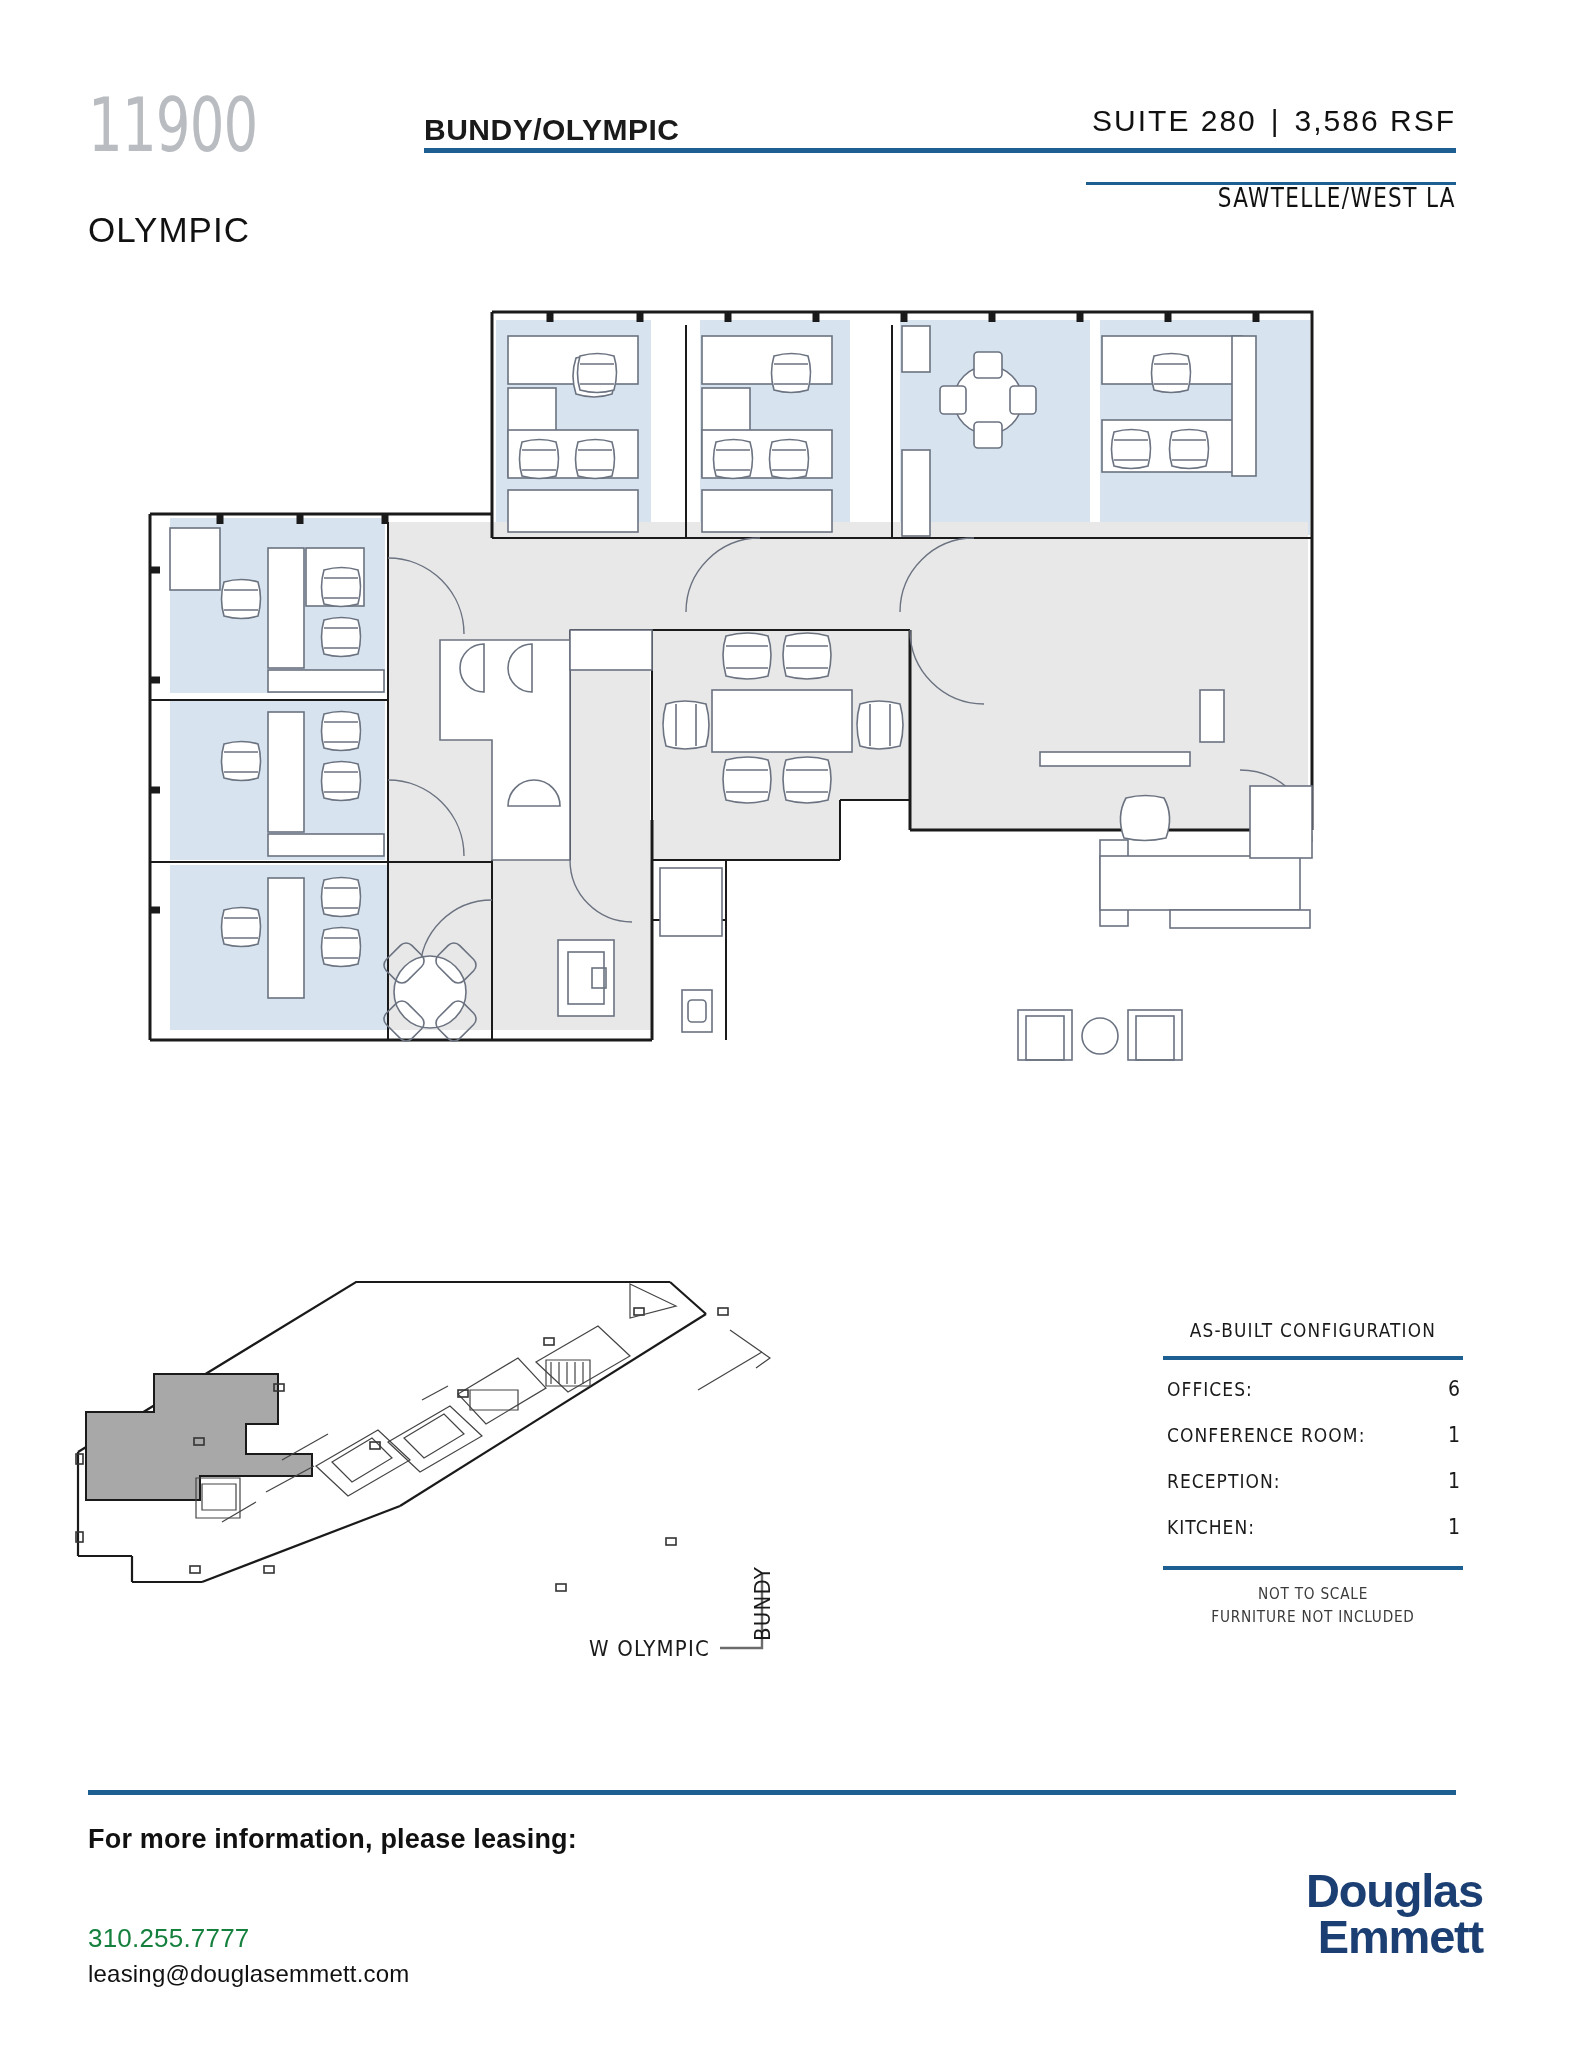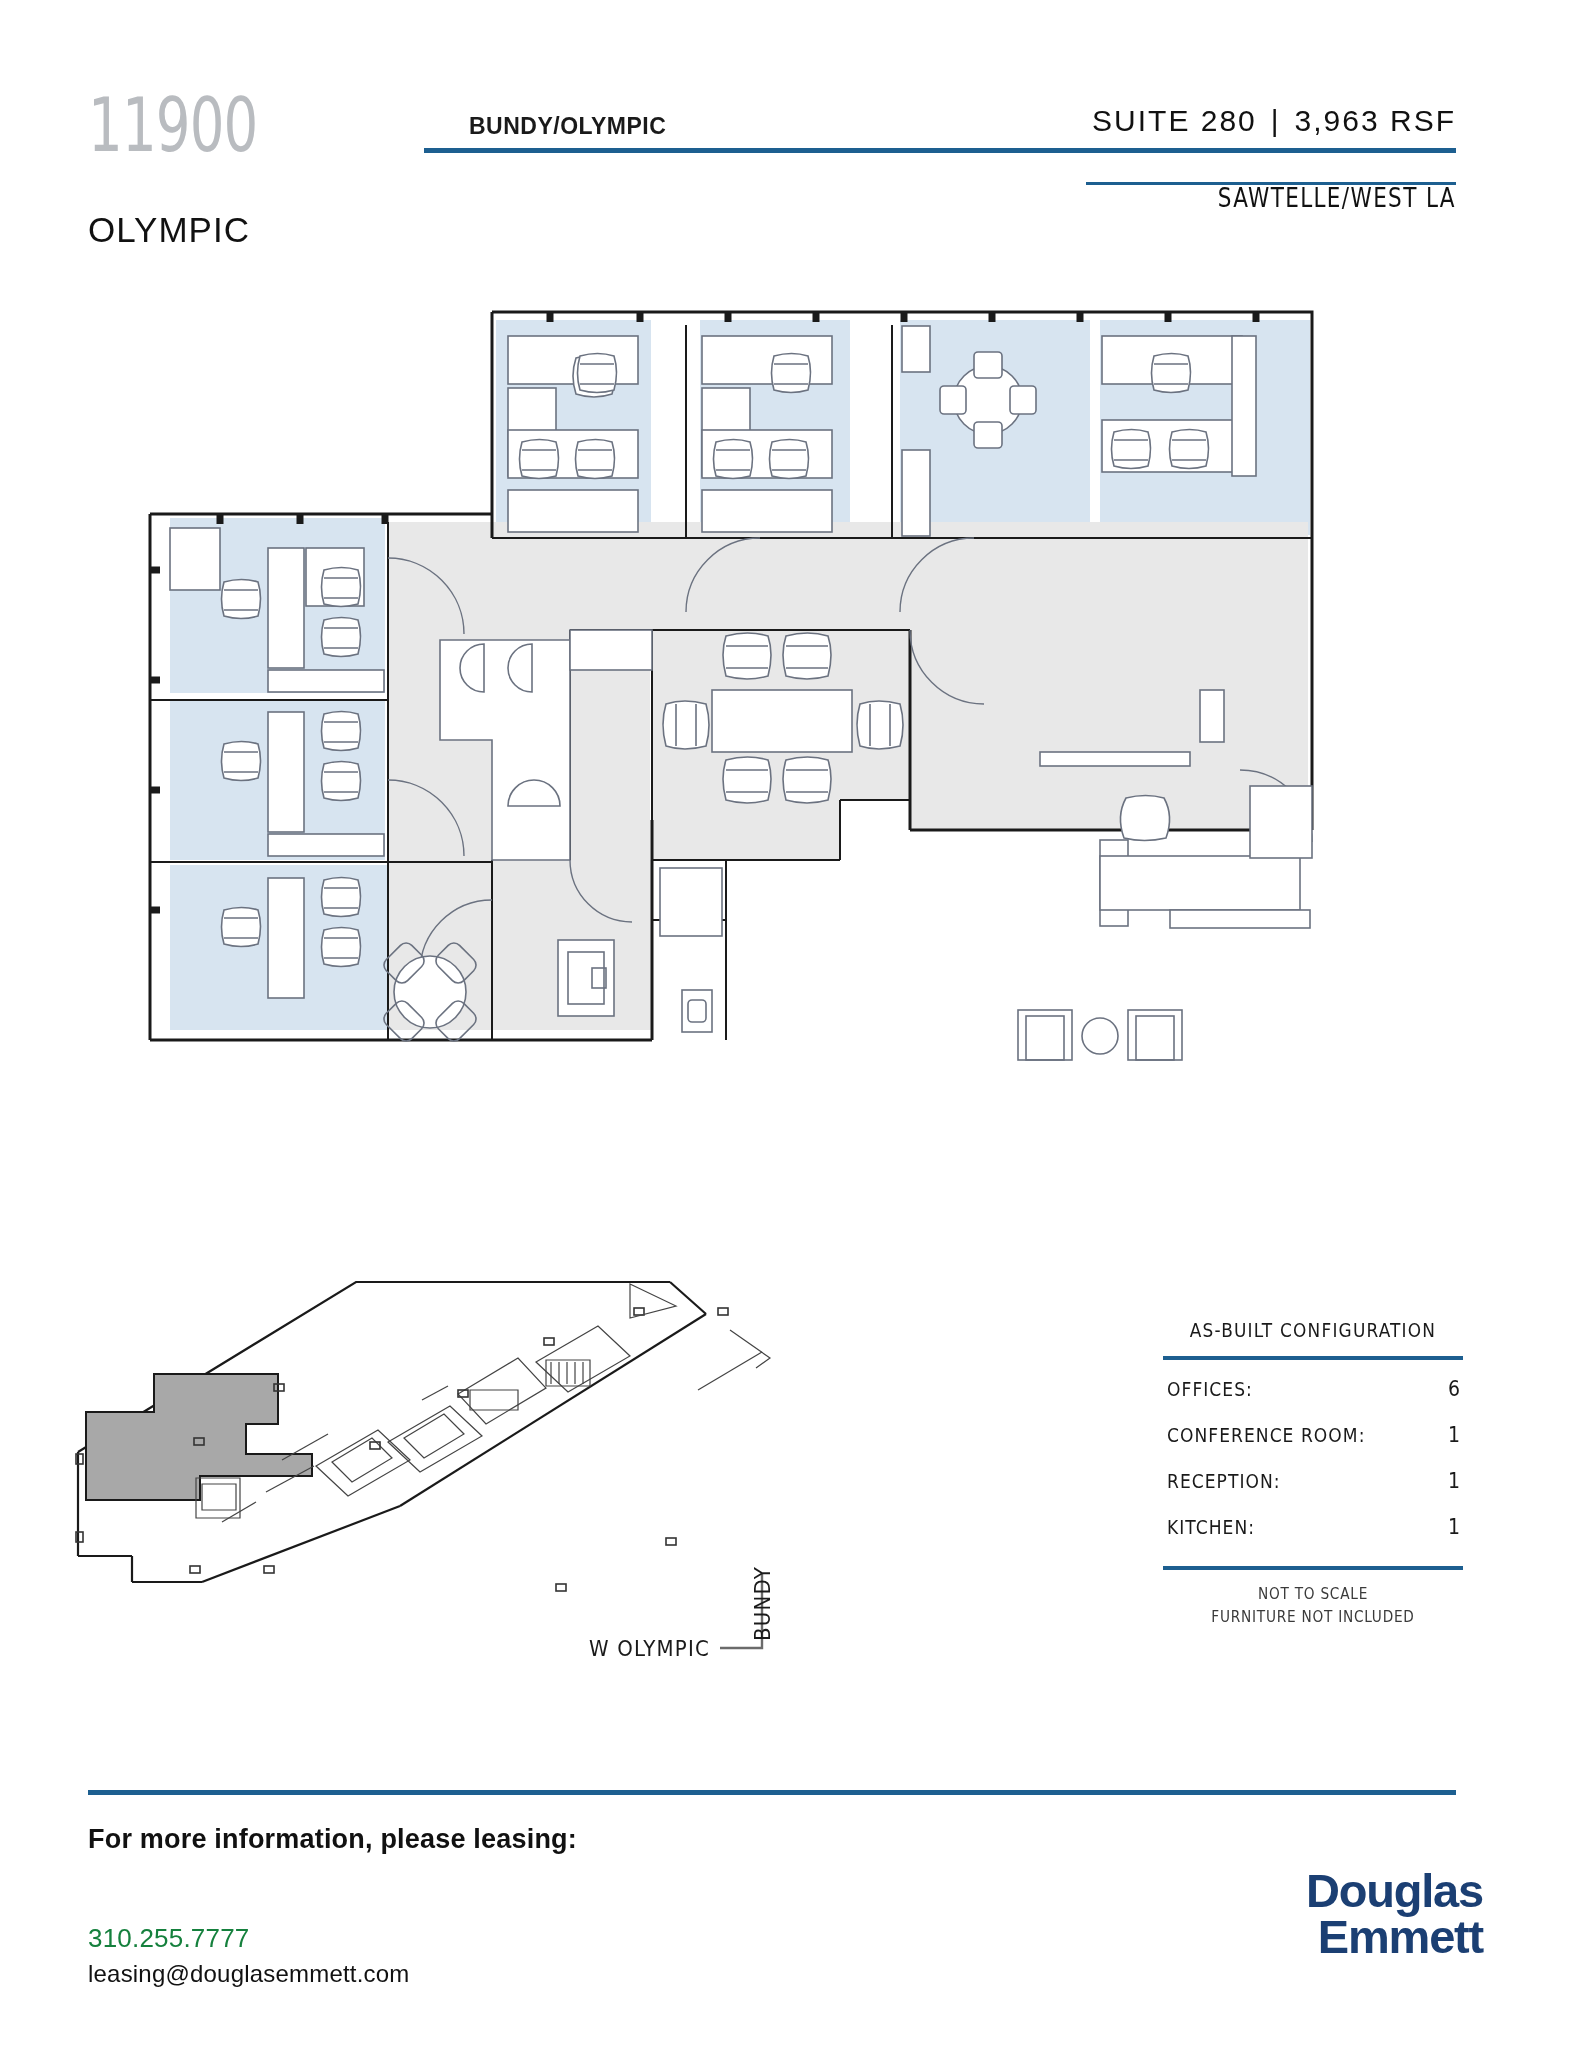--- a/index.html
+++ b/index.html
@@ -22,21 +22,21 @@
     font-family:"DejaVu Sans Condensed","Liberation Sans",sans-serif;
     transform:scaleX(0.82);transform-origin:left center;
   }
   .bldg-name{
     position:absolute;left:88px;top:212px;
     font-size:35px;line-height:1;color:#111;font-weight:400;
     letter-spacing:1px;
   }
   .submarket{
     position:absolute;left:424px;top:113px;
-    font-size:23px;font-weight:700;letter-spacing:0.5px;color:#1a1a1a;margin-left:45px;
+    font-size:30px;font-weight:700;letter-spacing:0.5px;color:#1a1a1a;
   }
   .rule-top{
     position:absolute;left:424px;top:148px;width:1032px;height:5px;
     background:#1d5f90;
   }
   .rule-second{
     position:absolute;left:1086px;top:182px;width:370px;height:3px;
     background:#1d5f90;
   }
   .suite-line{
@@ -120,21 +120,21 @@
 
 <div class="page">
 
   <div class="header">
     <div class="bldg-number">11900</div>
     <div class="bldg-name">OLYMPIC</div>
     <div class="submarket">BUNDY/OLYMPIC</div>
     <div class="rule-top"></div>
     <div class="rule-second"></div>
     <div class="suite-line">
-      <span>SUITE 280</span><span class="divider">|</span><span>3,963 RSF</span>
+      <span>SUITE 280</span><span class="divider">|</span><span>3,586 RSF</span>
     </div>
     <div class="region-line">SAWTELLE/WEST LA</div>
   </div>
 
   <div class="floorplan">
     <svg viewBox="0 0 1300 1000" xmlns="http://www.w3.org/2000/svg">
       <defs>
         <style>
           .off{fill:#d7e4f0;}
           .cor{fill:#e8e8e8;}

